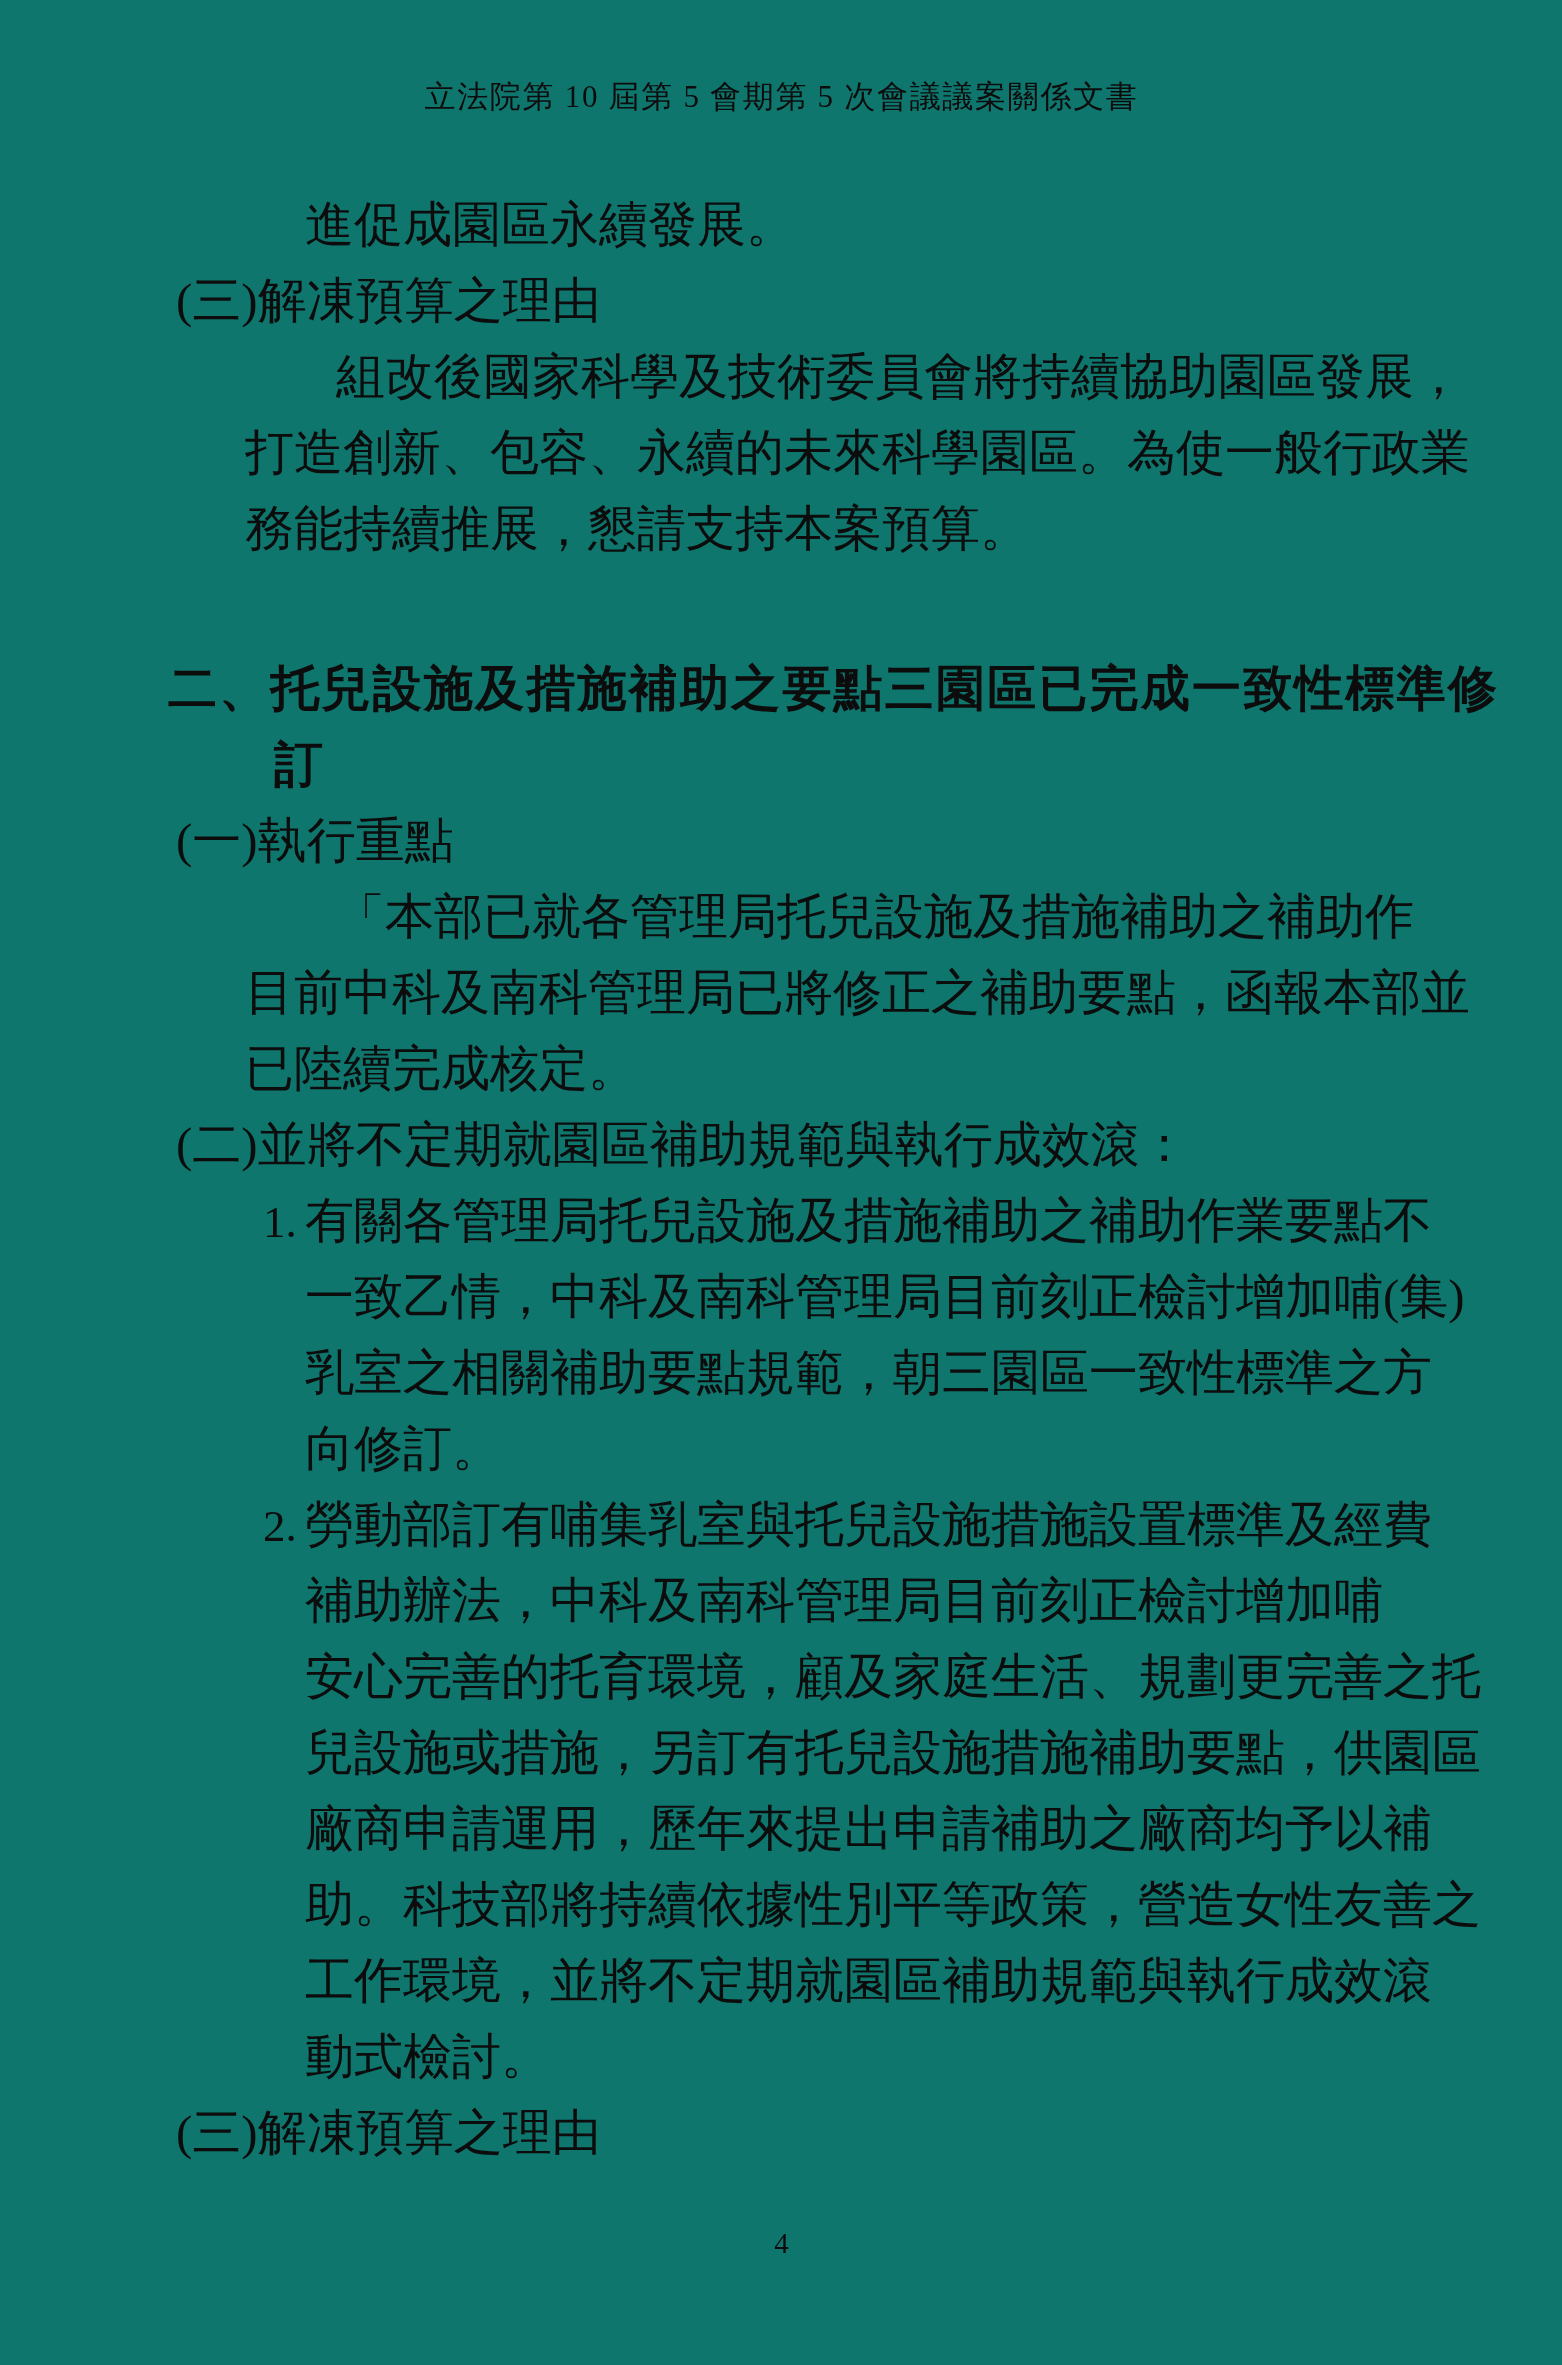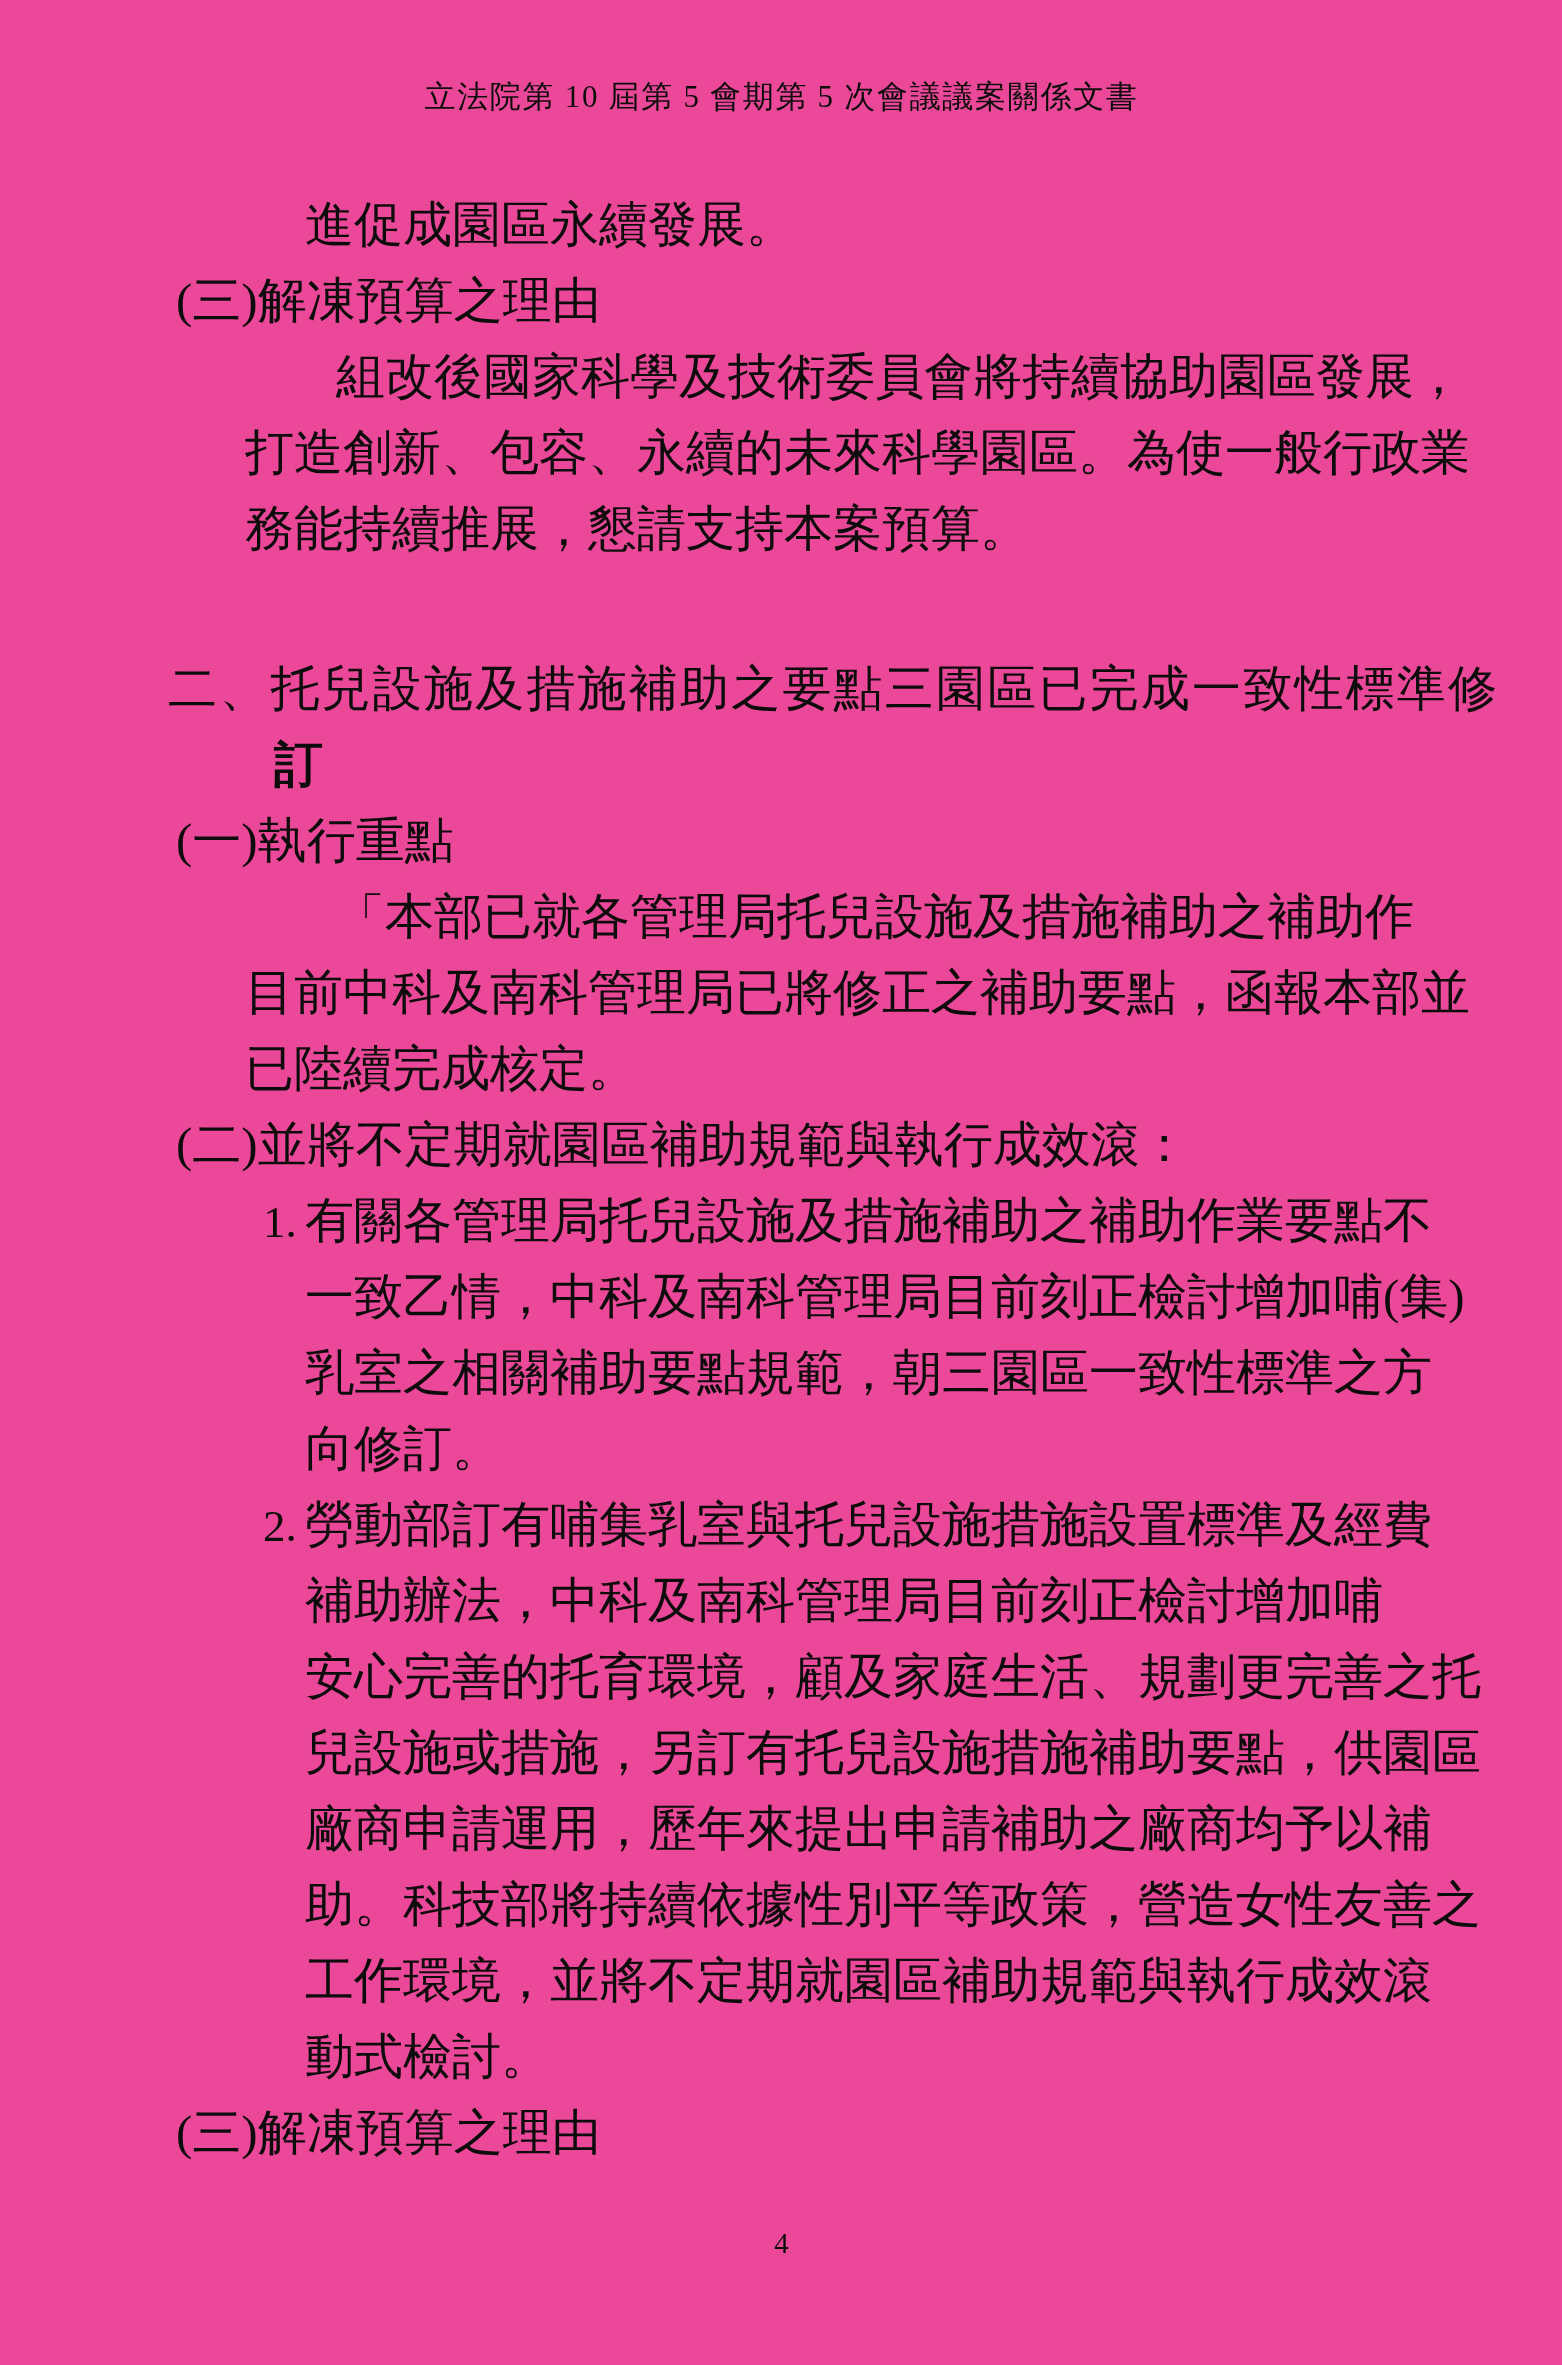--- a/index.html
+++ b/index.html
@@ -5,21 +5,21 @@
   html, body {
     margin: 0;
     padding: 0;
     background: #e8e8e8;
   }
   .page {
     position: relative;
     width: 1563px;
     height: 2366px;
     margin: 0 auto;
-    background: #ec4899;
+    background: #0f766e;
     color: #0c0c0c;
     font-family: "Liberation Serif", "DejaVu Serif", serif;
     overflow: hidden;
   }
   .doc-header {
     padding-top: 77px;
     height: 39px;
     line-height: 39px;
     text-align: center;
     font-size: 31px;
@@ -32,21 +32,21 @@
   .line {
     height: 76px;
     line-height: 76px;
     font-size: 49px;
     white-space: nowrap;
   }
   .i-item-cont    { margin-left: 305px; }
   .i-h3           { margin-left: 176px; font-weight: normal; }
   .i-para-first   { margin-left: 336px; }
   .i-para-cont    { margin-left: 245px; }
-  .i-section      { margin-left: 168px; font-weight: normal; letter-spacing: 2.2px; }
+  .i-section      { margin-left: 168px; font-weight: bold; letter-spacing: 2.2px; }
   .i-section-cont { margin-left: 274px; font-weight: bold; }
   .i-item         { margin-left: 263px; }
   .gap            { margin-top: 84px; }
   .marker {
     display: inline-block;
     width: 42px;
     font-size: 45px;
     letter-spacing: 0;
   }
   .page-number {

